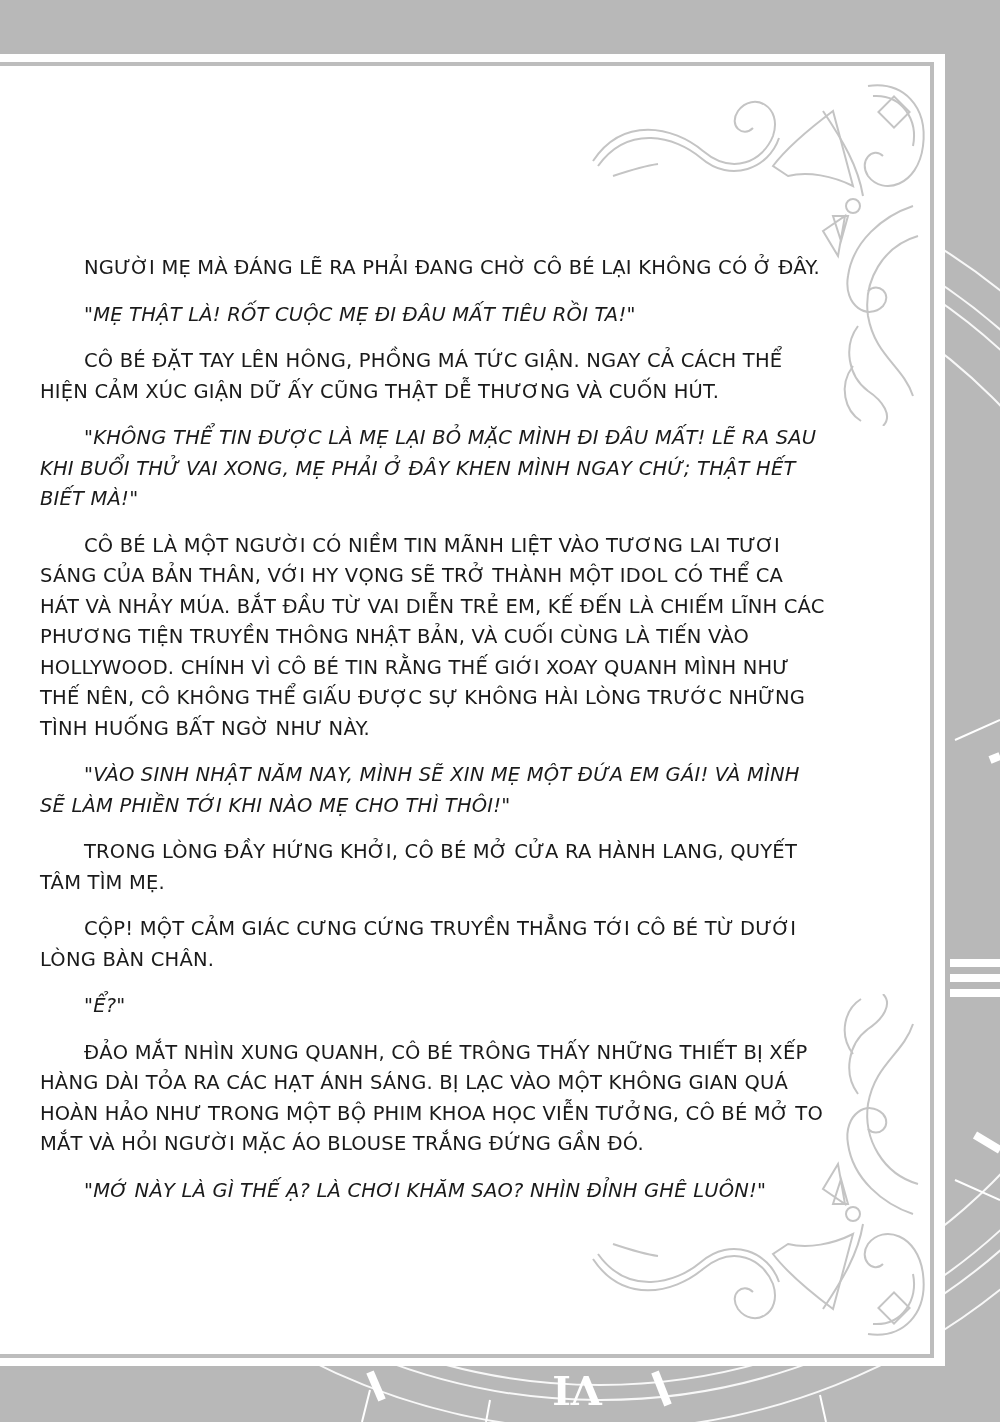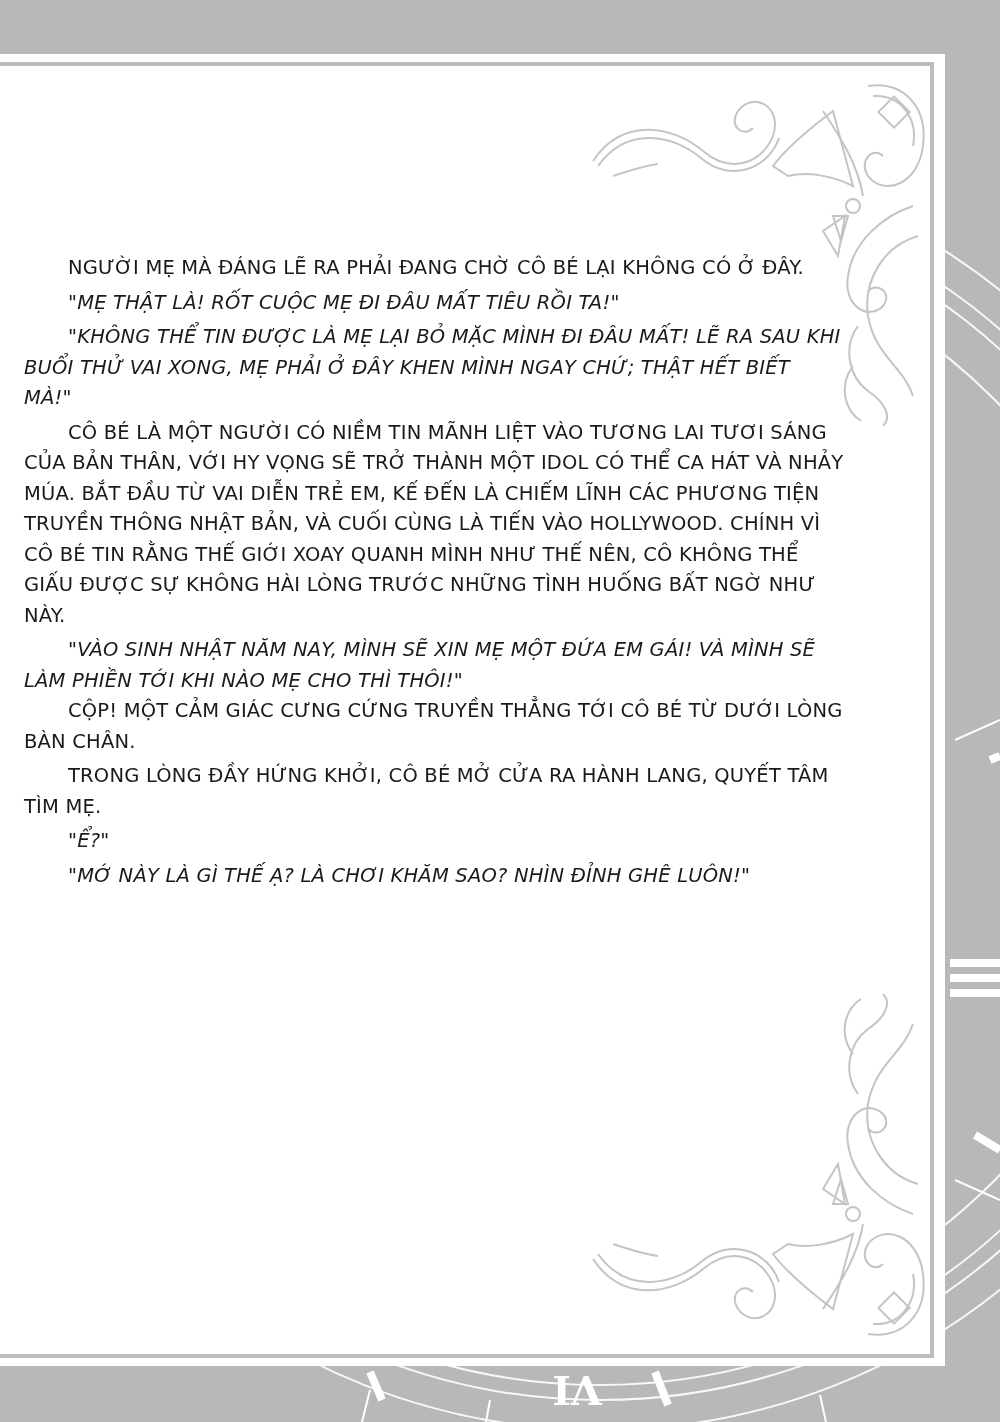--- a/index.html
+++ b/index.html
@@ -19,21 +19,21 @@
   }
   .ornament { position: absolute; }
   .ornament-top { right: 12px; top: 12px; width: 350px; height: 360px; }
   .ornament-bottom { right: 12px; bottom: 12px; width: 350px; height: 360px; transform: scaleY(-1); }
   .text {
     position: absolute; left: 24px; top: 195px; width: 820px;
     color: #1a1a1a;
     font-size: 19.5px; letter-spacing: 0.2px;
     text-transform: uppercase;
   }
-  .para { margin: 0; line-height: 30.5px; text-indent: 44px; }
+  .para { margin: 16px; line-height: 30.5px; text-indent: 44px; }
   .para.gap { margin-top: 4px; }
   .quote { font-style: italic; font-family: "DejaVu Sans", sans-serif; }
 </style>
 </head>
 <body>
 
 <svg class="clock" viewBox="0 0 1000 1422" xmlns="http://www.w3.org/2000/svg">
   <g fill="none" stroke="#ffffff" stroke-width="2" opacity="0.9">
     <circle cx="600" cy="790" r="640"></circle>
     <circle cx="600" cy="790" r="610"></circle>
@@ -98,21 +98,23 @@
       <path d="M330 140 C 300 150, 270 175, 265 210 C 260 240, 285 255, 300 240 C 310 228, 295 215, 285 225"></path>
       <path d="M335 170 C 300 180, 280 215, 285 250 C 292 290, 320 300, 330 330"></path>
       <path d="M275 260 C 260 280, 265 310, 285 325 C 300 335, 310 350, 300 360"></path>
       <path d="M270 300 C 255 320, 262 345, 278 355"></path>
     </g>
   </svg>
 
   <div class="text">
     <p class="para gap">Người mẹ mà đáng lẽ ra phải đang chờ cô bé lại không có ở đây.</p>
     <p class="para gap quote">"Mẹ thật là! Rốt cuộc mẹ đi đâu mất tiêu rồi ta!"</p>
+    <p class="para gap">Cô bé đặt tay lên hông, phồng má tức giận. Ngay cả cách thể hiện cảm xúc giận dữ ấy cũng thật dễ thương và cuốn hút.</p>
     <p class="para gap quote">"Không thể tin được là mẹ lại bỏ mặc mình đi đâu mất! Lẽ ra sau khi buổi thử vai xong, mẹ phải ở đây khen mình ngay chứ; thật hết biết mà!"</p>
     <p class="para gap">Cô bé là một người có niềm tin mãnh liệt vào tương lai tươi sáng của bản thân, với hy vọng sẽ trở thành một idol có thể ca hát và nhảy múa. Bắt đầu từ vai diễn trẻ em, kế đến là chiếm lĩnh các phương tiện truyền thông Nhật Bản, và cuối cùng là tiến vào Hollywood. Chính vì cô bé tin rằng thế giới xoay quanh mình như thế nên, cô không thể giấu được sự không hài lòng trước những tình huống bất ngờ như này.</p>
     <p class="para gap quote">"Vào sinh nhật năm nay, mình sẽ xin mẹ một đứa em gái! Và mình sẽ làm phiền tới khi nào mẹ cho thì thôi!"</p>
+    <p class="para gap">Trong lòng đầy hứng khởi, cô bé mở cửa ra hành lang, quyết tâm tìm mẹ.</p>
     <p class="para">Cộp! Một cảm giác cưng cứng truyền thẳng tới cô bé từ dưới lòng bàn chân.</p>
-    <p class="para gap">Trong lòng đầy hứng khởi, cô bé mở cửa ra hành lang, quyết tâm tìm mẹ.</p>
     <p class="para gap quote">"Ể?"</p>
+    <p class="para">Đảo mắt nhìn xung quanh, cô bé trông thấy những thiết bị xếp hàng dài tỏa ra các hạt ánh sáng. Bị lạc vào một không gian quá hoàn hảo như trong một bộ phim khoa học viễn tưởng, cô bé mở to mắt và hỏi người mặc áo blouse trắng đứng gần đó.</p>
     <p class="para gap quote">"Mớ này là gì thế ạ? Là chơi khăm sao? Nhìn đỉnh ghê luôn!"</p>
   </div>
 </div>
 
 </body></html>

